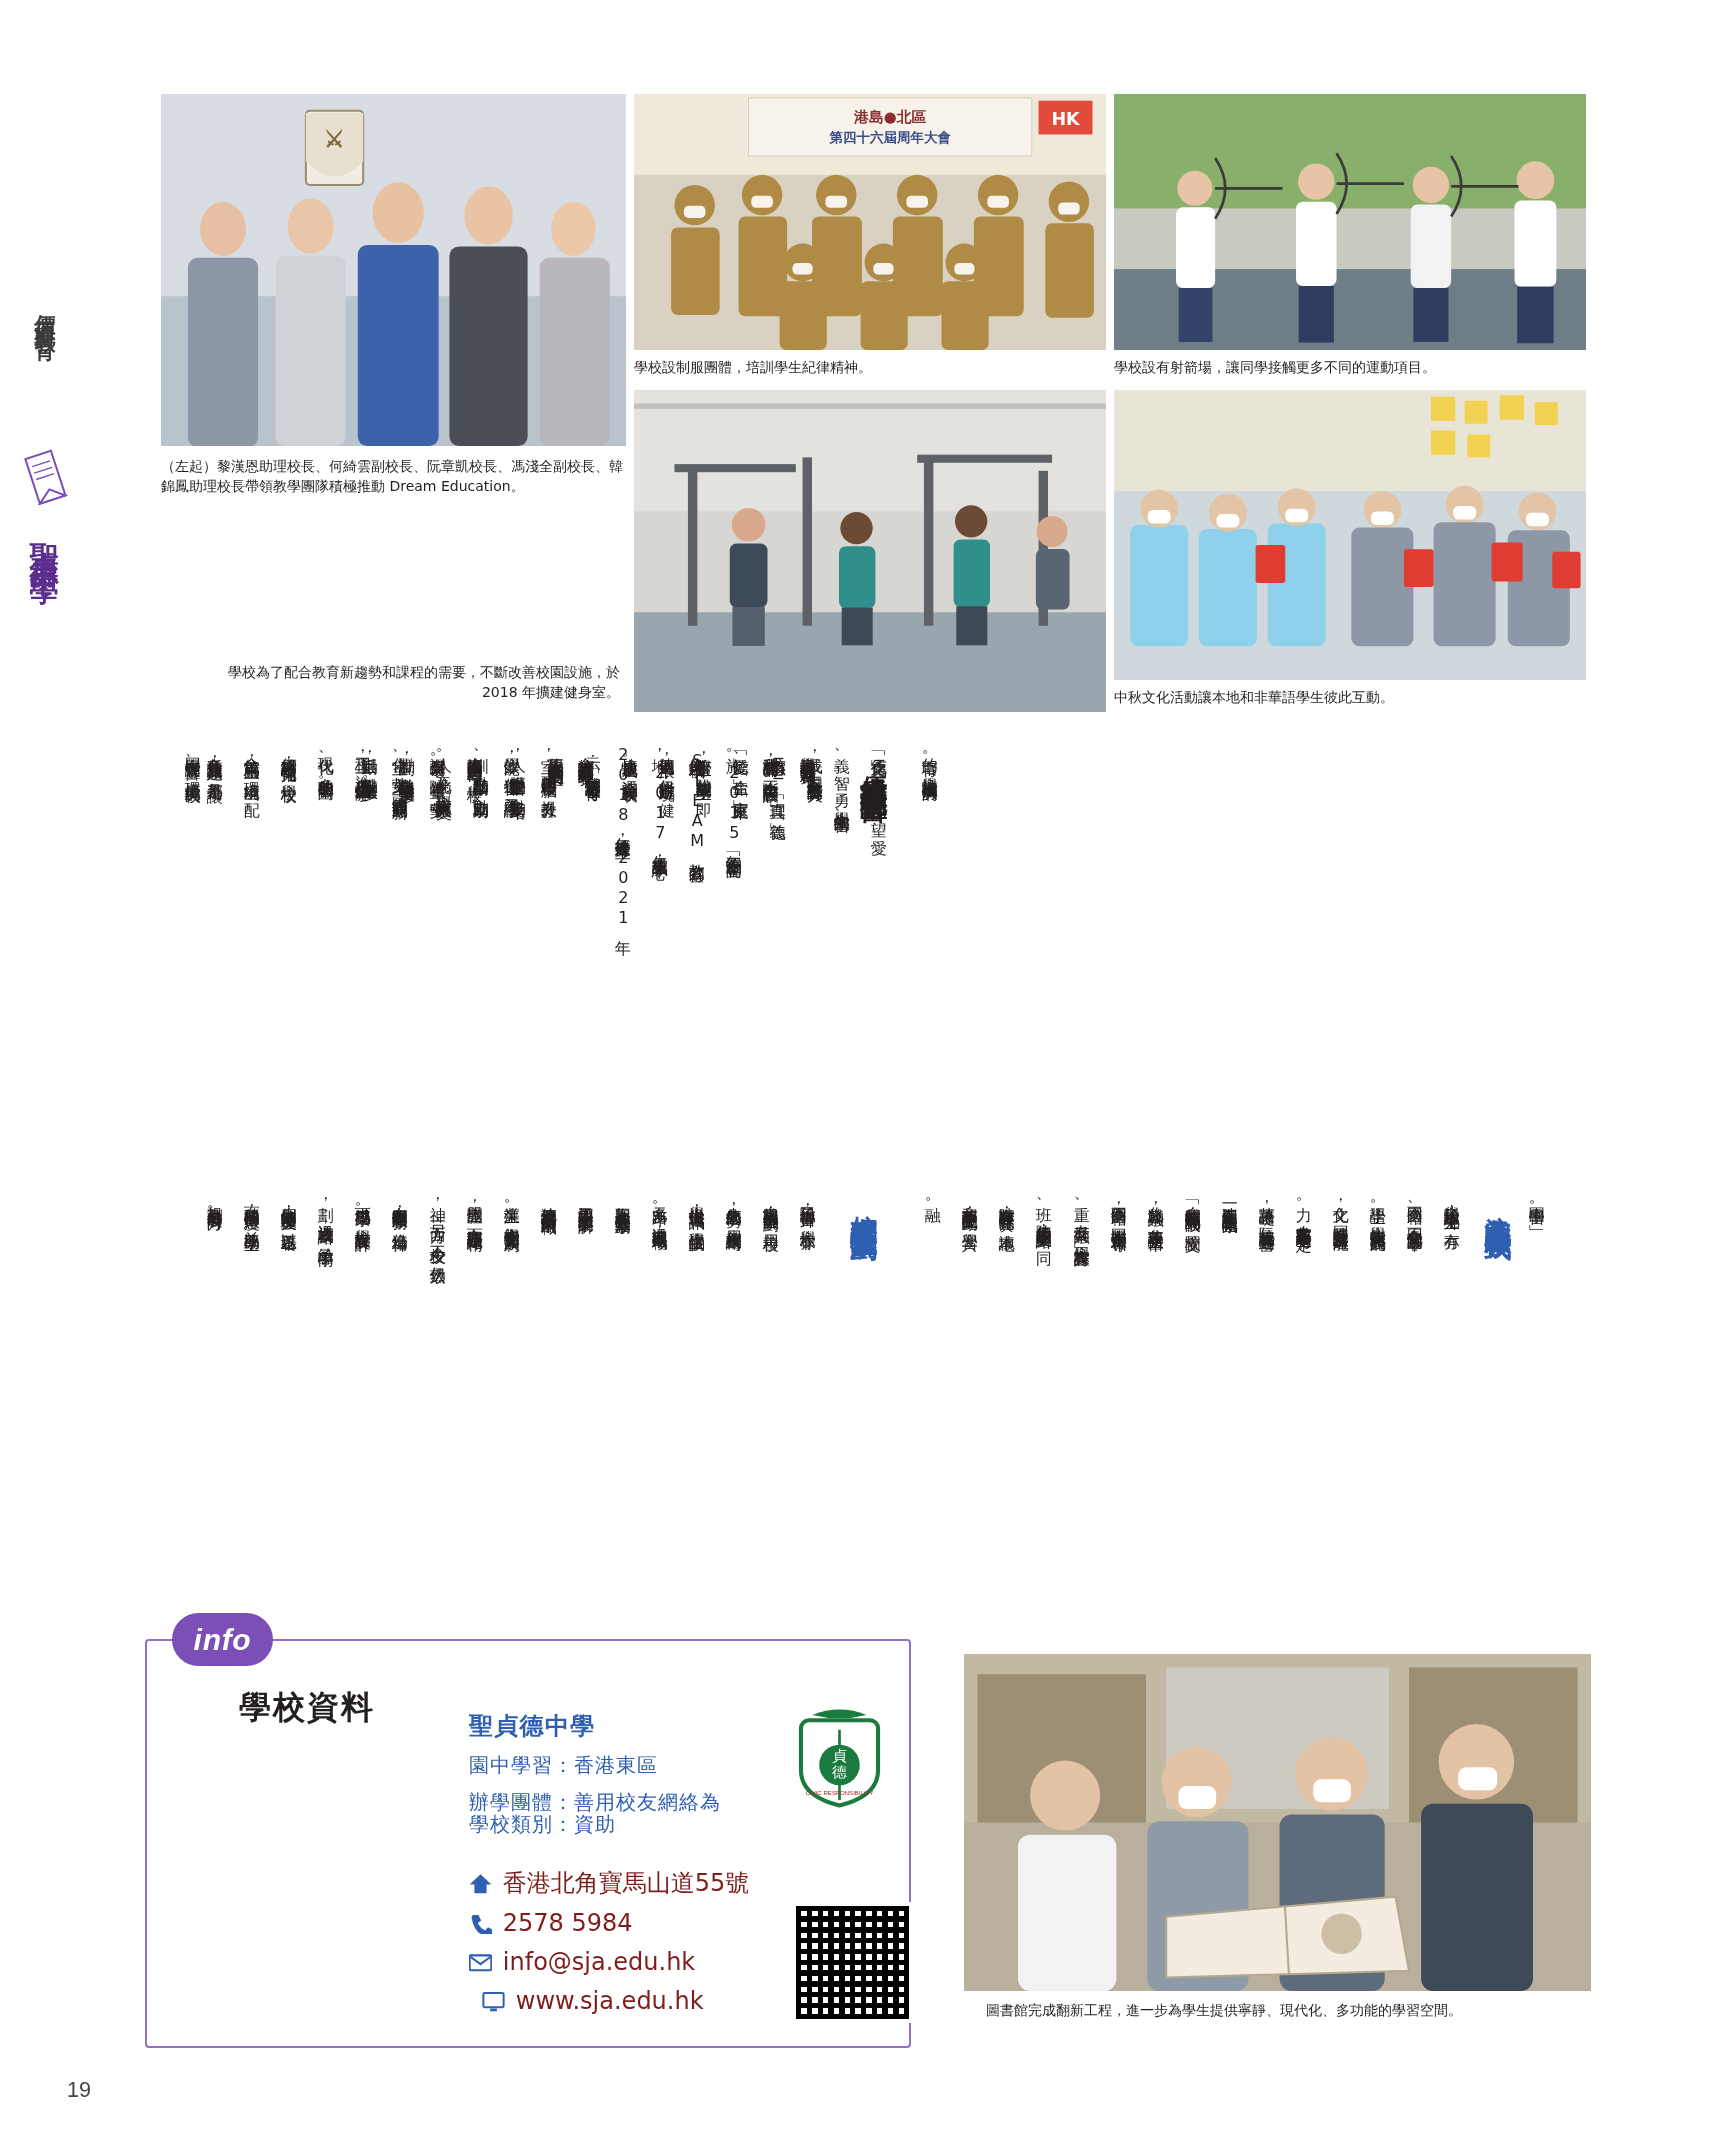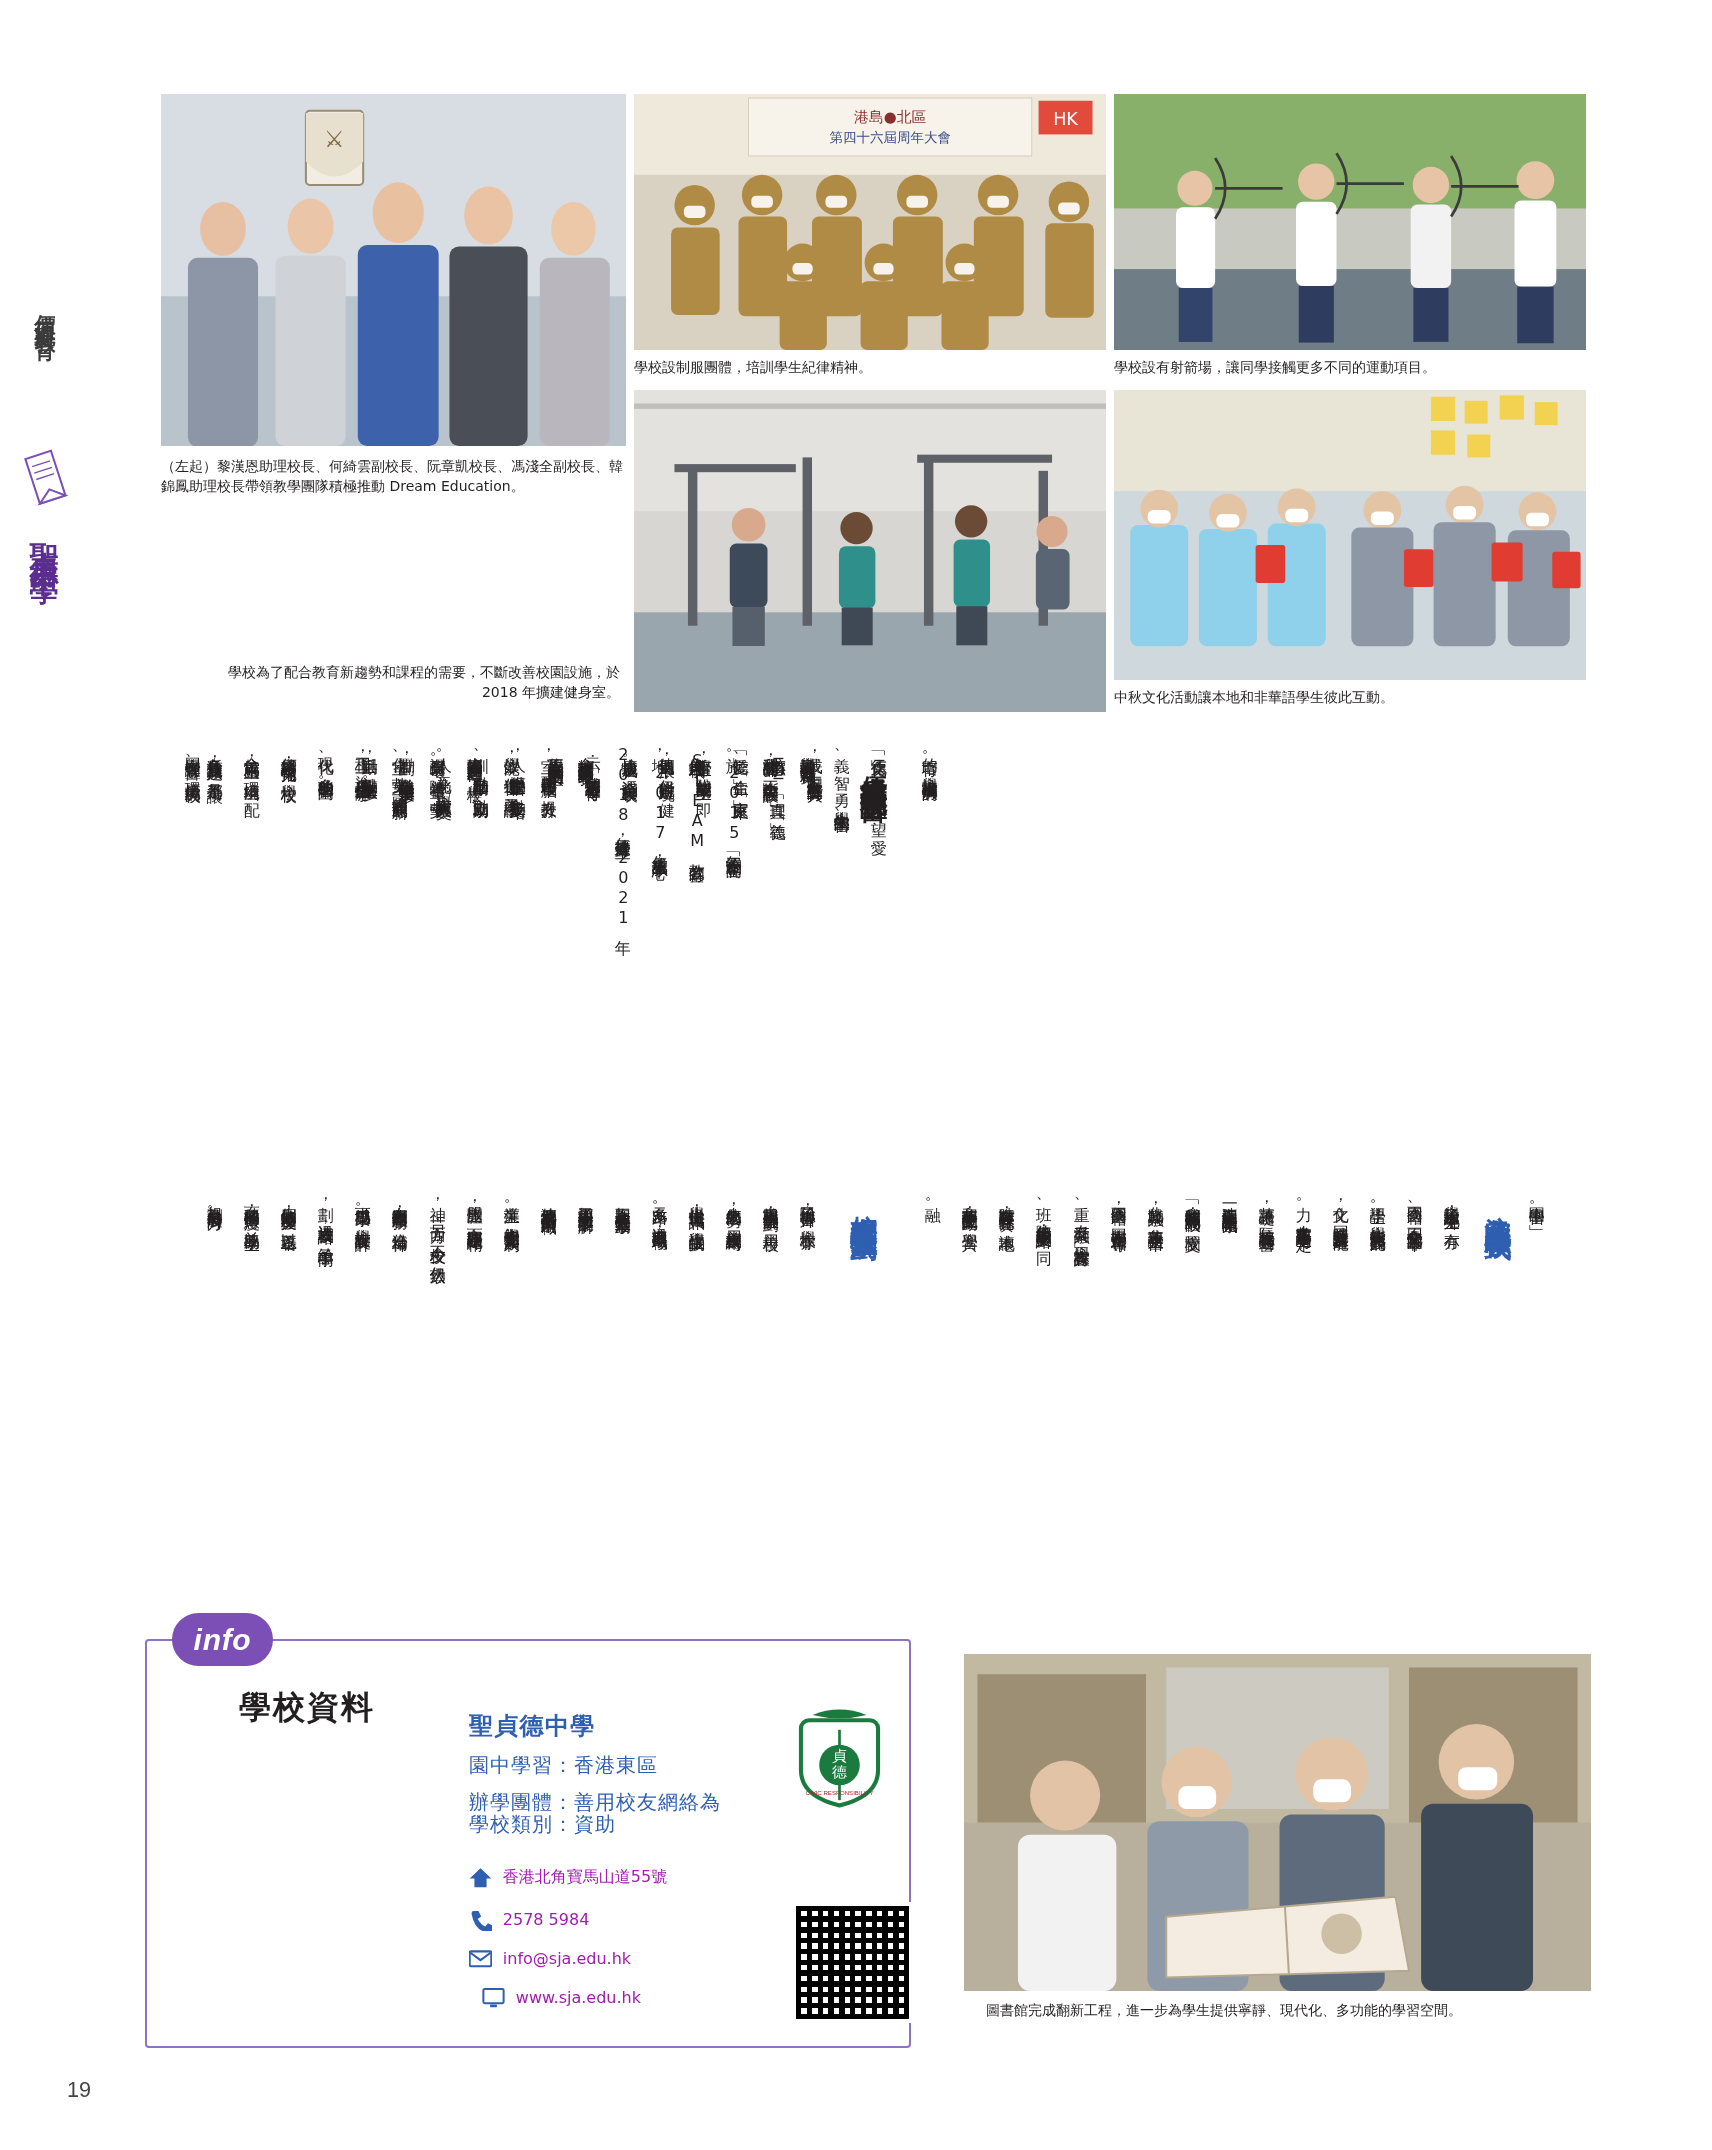--- a/index.html
+++ b/index.html
@@ -55,20 +55,21 @@
     color: #5b2d8e;
     font-weight: 700;
     font-family: "DejaVu Sans", sans-serif;
   }
 
   
   .photo {
     position: absolute;
     overflow: hidden;
     background: #22c55e;
+    font-weight: bold;
   }
   .photo .ph-inner { width: 100%; height: 100%; display:block; }
   .cap {
     position: absolute;
     font-size: 14px;
     line-height: 1.45;
     color: #231f20;
     font-family: "DejaVu Sans", sans-serif;
   }
 
@@ -197,22 +198,22 @@
     letter-spacing: 1px;
     white-space: nowrap;
   }
   #info-district { top: 1752px; }
   #info-body     { top: 1789px; }
   #info-type     { top: 1811px; }
 
   .contact-line {
     position: absolute;
     left: 469px;
-    font-size: 16px;
-    color: #a21caf;
+    font-size: 24px;
+    color: #7f1d1d;
     font-family: "DejaVu Sans", sans-serif;
     display: flex;
     align-items: center;
     gap: 10.8px;
     white-space: nowrap;
   }
   #contact-addr  { top: 1867px; }
   #contact-phone { top: 1909px; }
   #contact-mail  { top: 1948px; }
   #contact-web   { top: 1987px; margin-left: 13px; }

